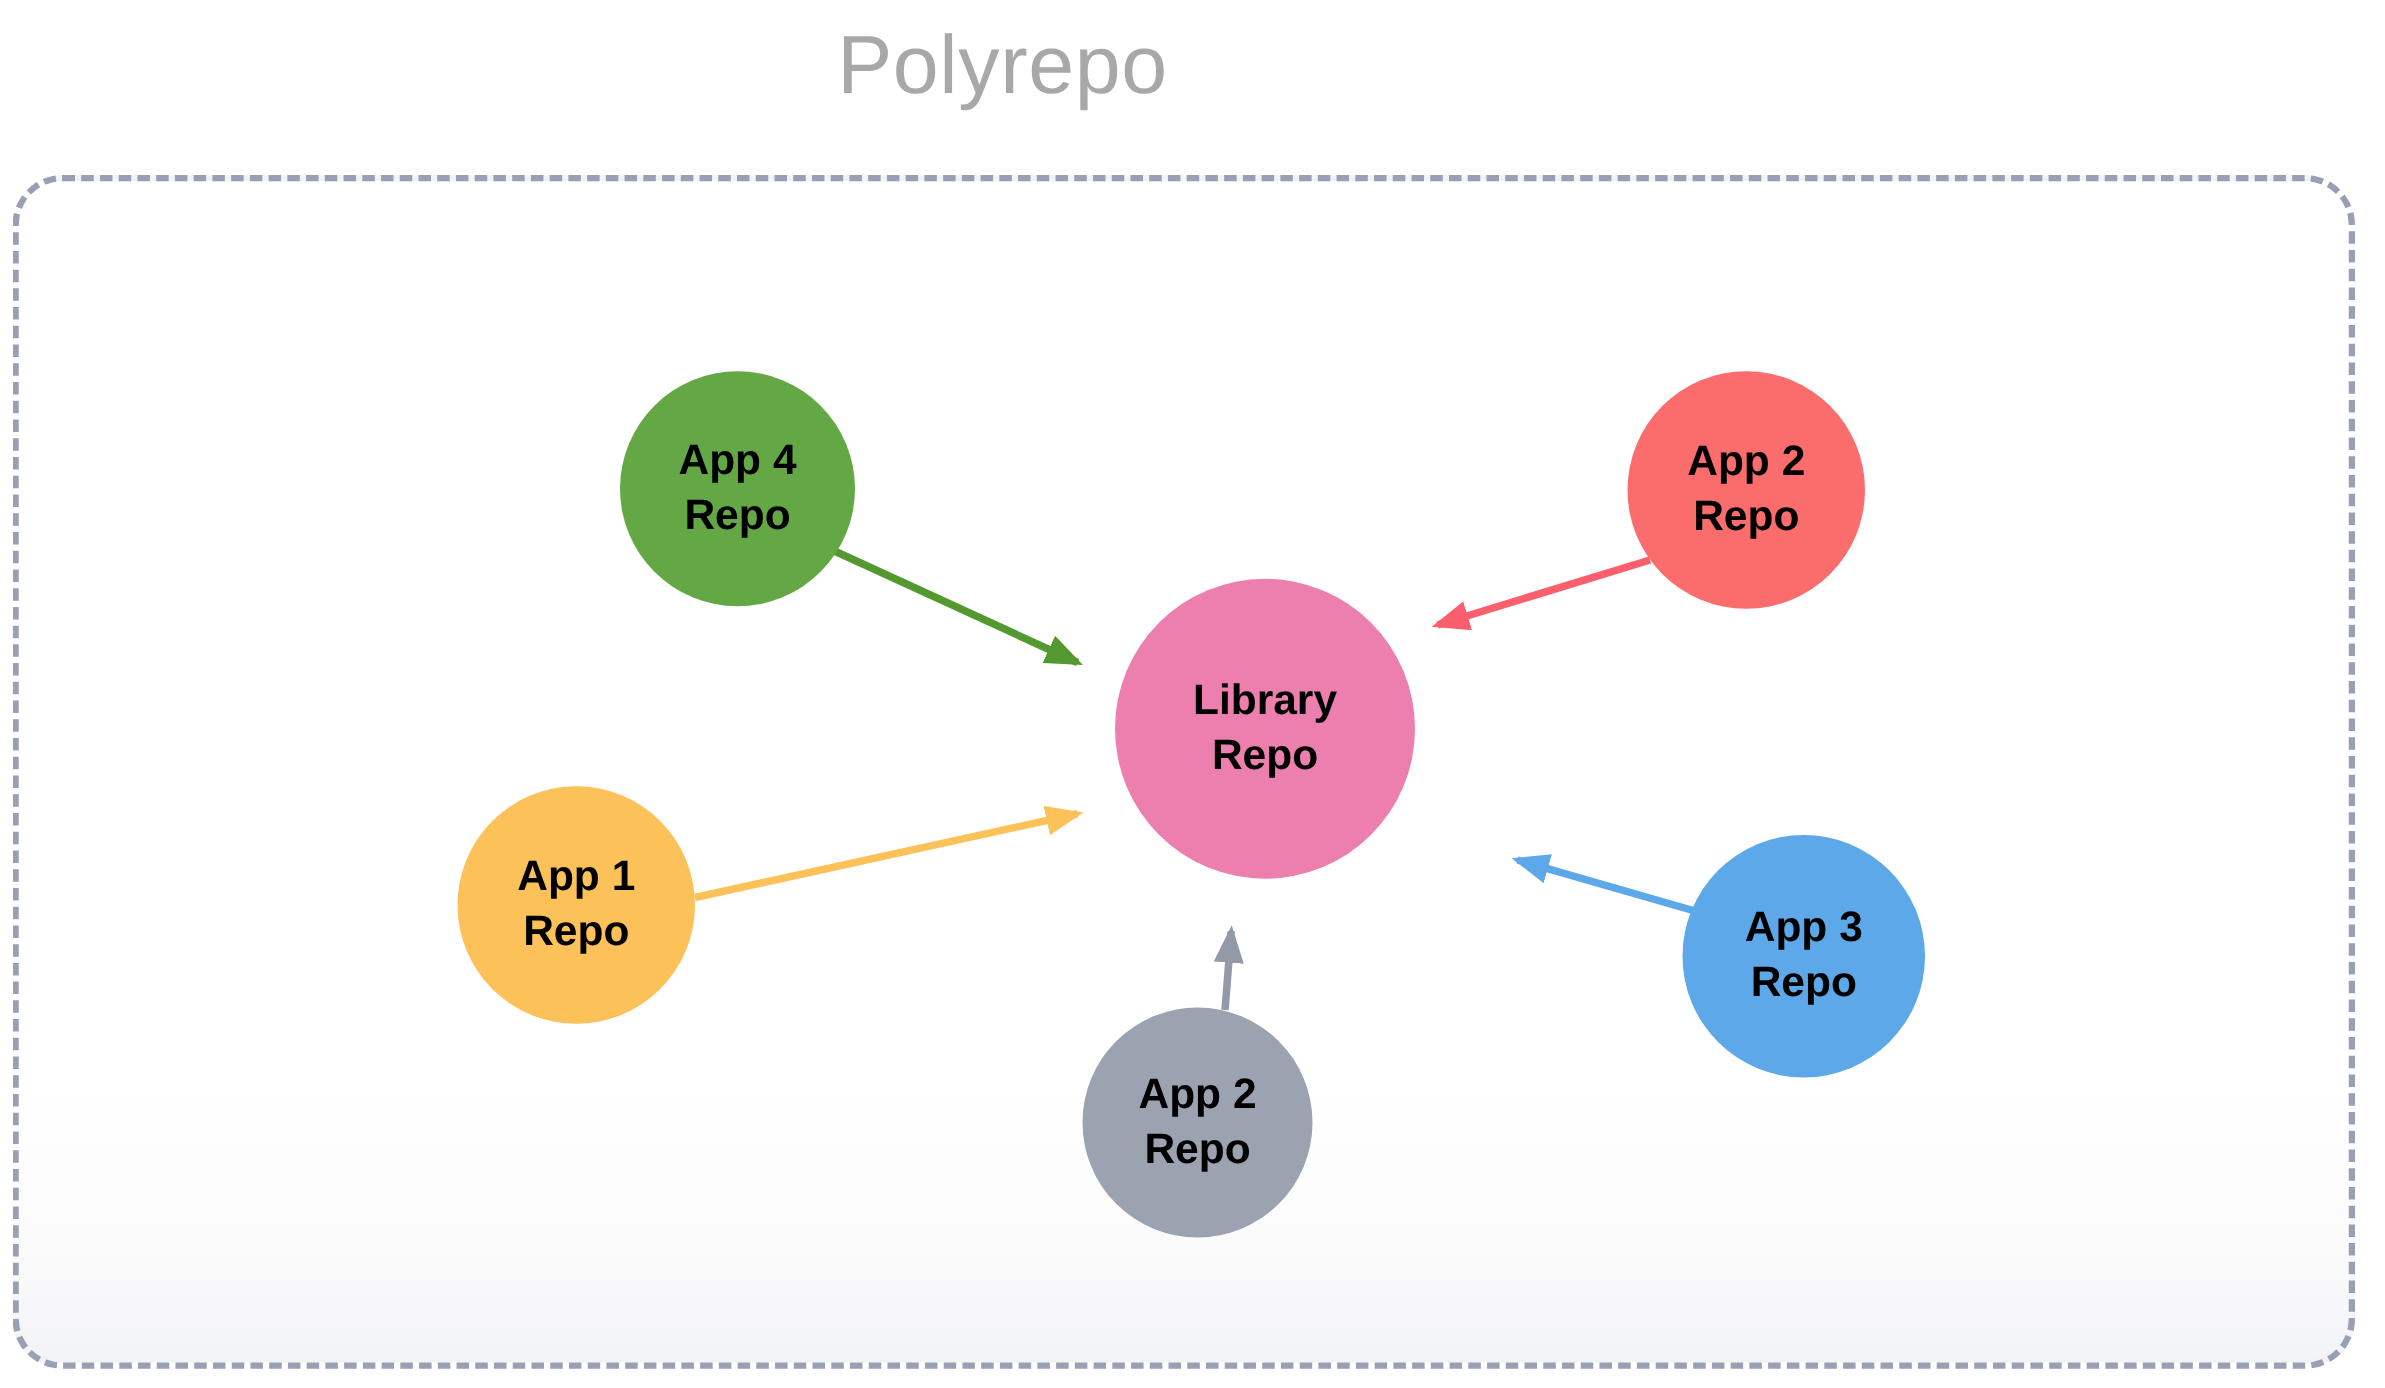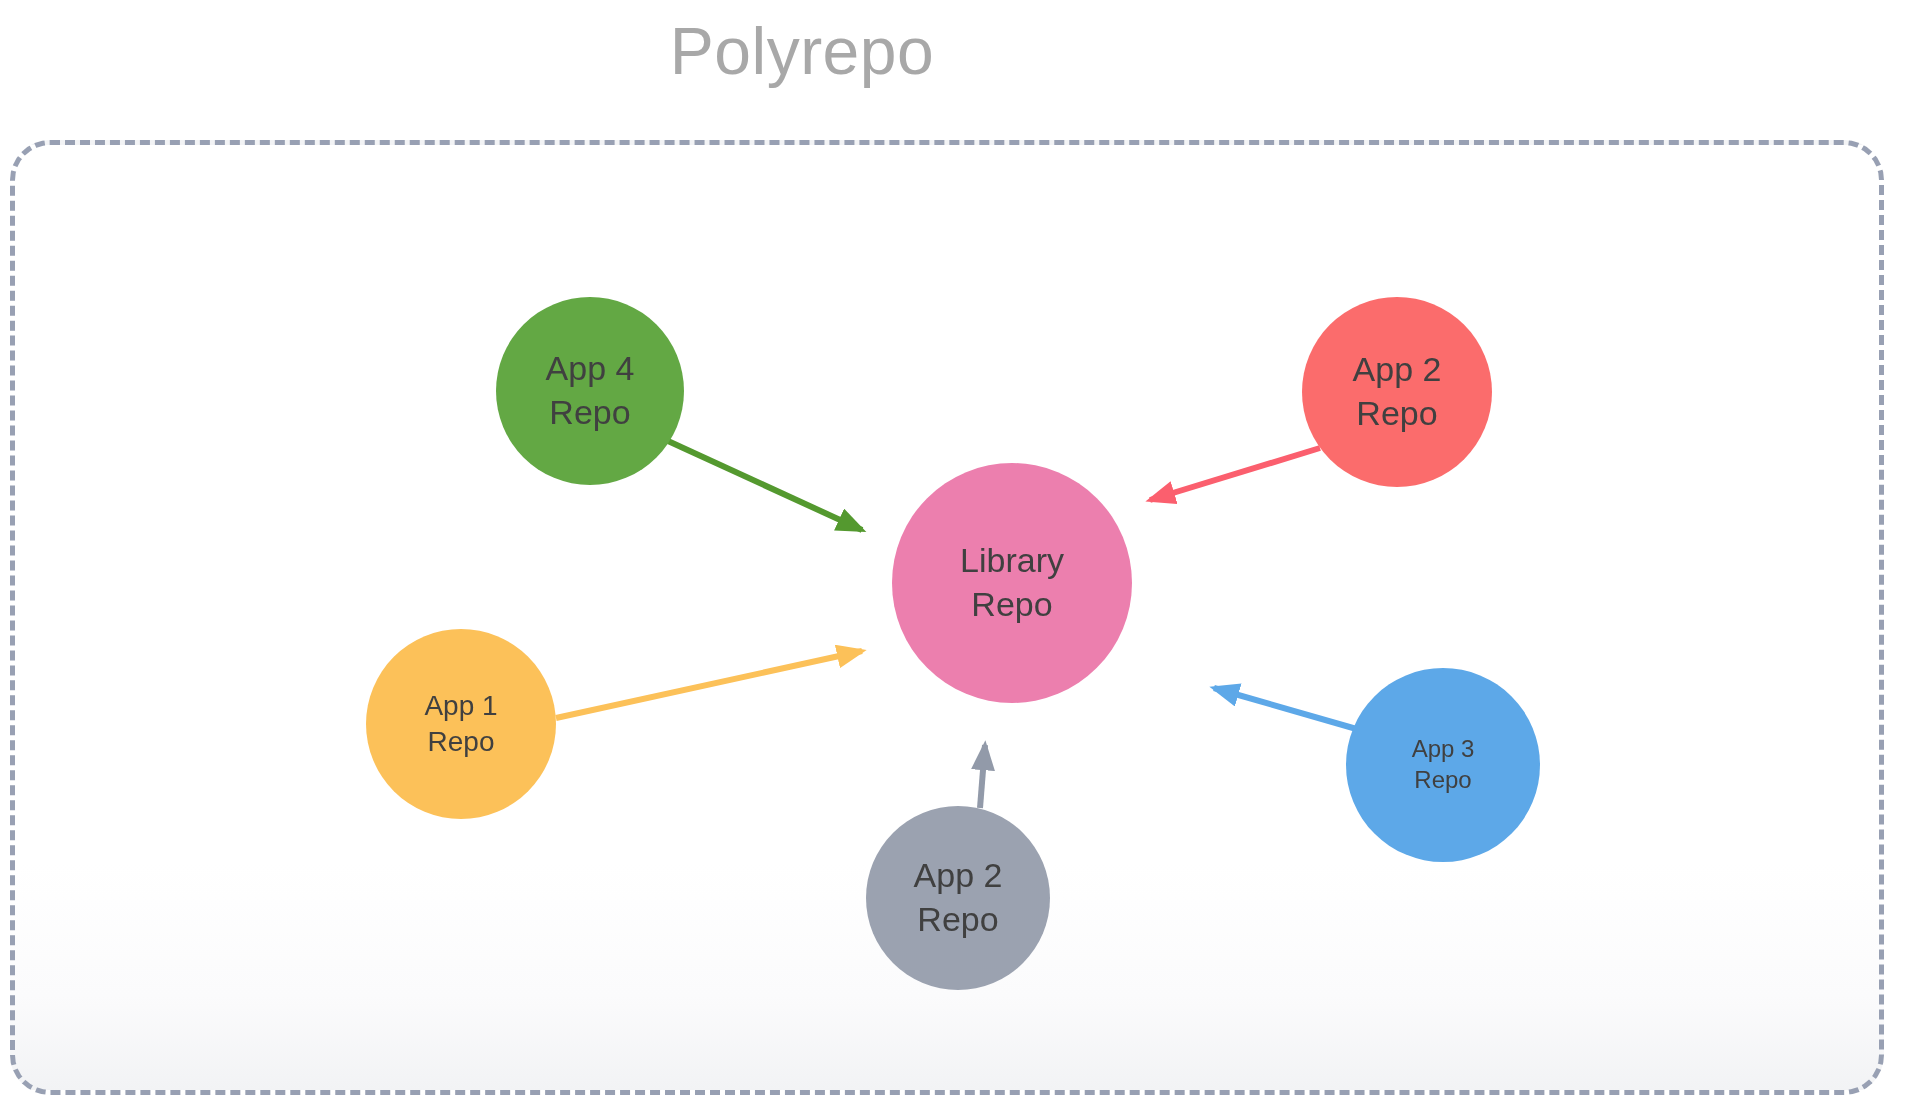--- a/index.html
+++ b/index.html
@@ -50,23 +50,23 @@
     height: 1110px;
     pointer-events: none;
   }
   .node {
     position: absolute;
     border-radius: 50%;
     display: flex;
     flex-direction: column;
     align-items: center;
     justify-content: center;
-    color: #404040;
+    color: #000000;
     font-size: 34px;
-    font-weight: 400;
+    font-weight: 700;
     line-height: 1.28;
     text-align: center;
     font-family: "Liberation Sans", sans-serif;
     box-sizing: border-box;
     user-select: none;
   }
   .node-line { display: block; white-space: nowrap; }
 </style>
 </head>
 <body>
@@ -110,27 +110,27 @@
         <span class="node-line">Repo</span>
       </div>
       <div class="node" style="left: 892px; top: 463px; width: 240px; height: 240px; background: rgb(236, 127, 174); font-size: 34px; text-align: right;">
         <span class="node-line">Library</span>
         <span class="node-line">Repo</span>
       </div>
       <div class="node" style="left: 1302px; top: 297px; width: 190px; height: 190px; background: rgb(251, 108, 108); font-size: 34px;">
         <span class="node-line">App 2</span>
         <span class="node-line">Repo</span>
       </div>
-      <div class="node" style="left: 366px; top: 629px; width: 190px; height: 190px; background: rgb(252, 193, 89); font-size: 28px;">
+      <div class="node" style="left: 366px; top: 629px; width: 190px; height: 190px; background: rgb(252, 193, 89); font-size: 34px;">
         <span class="node-line">App 1</span>
         <span class="node-line">Repo</span>
       </div>
       <div class="node" style="left: 866px; top: 806px; width: 184px; height: 184px; background: rgb(155, 162, 176); font-size: 34px;">
         <span class="node-line">App 2</span>
         <span class="node-line">Repo</span>
       </div>
-      <div class="node" style="left: 1346px; top: 668px; width: 194px; height: 194px; background: rgb(93, 168, 232); font-size: 24px;">
+      <div class="node" style="left: 1346px; top: 668px; width: 194px; height: 194px; background: rgb(93, 168, 232); font-size: 34px;">
         <span class="node-line">App 3</span>
         <span class="node-line">Repo</span>
       </div>
     </div>
 
 </div>
 
 </body></html>

